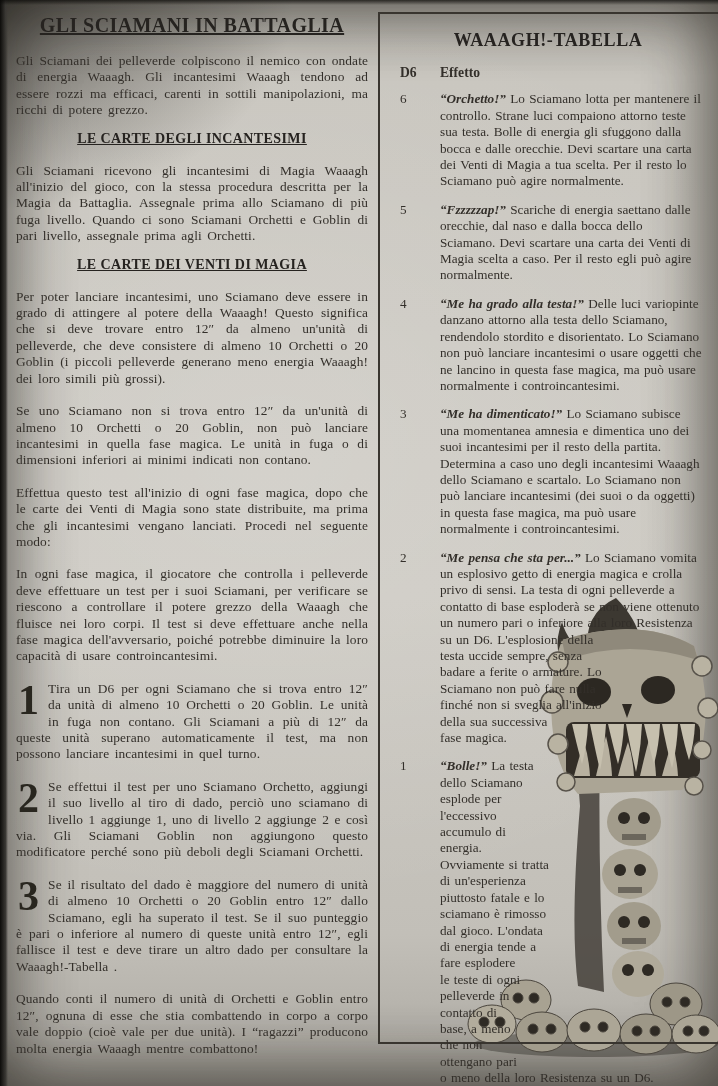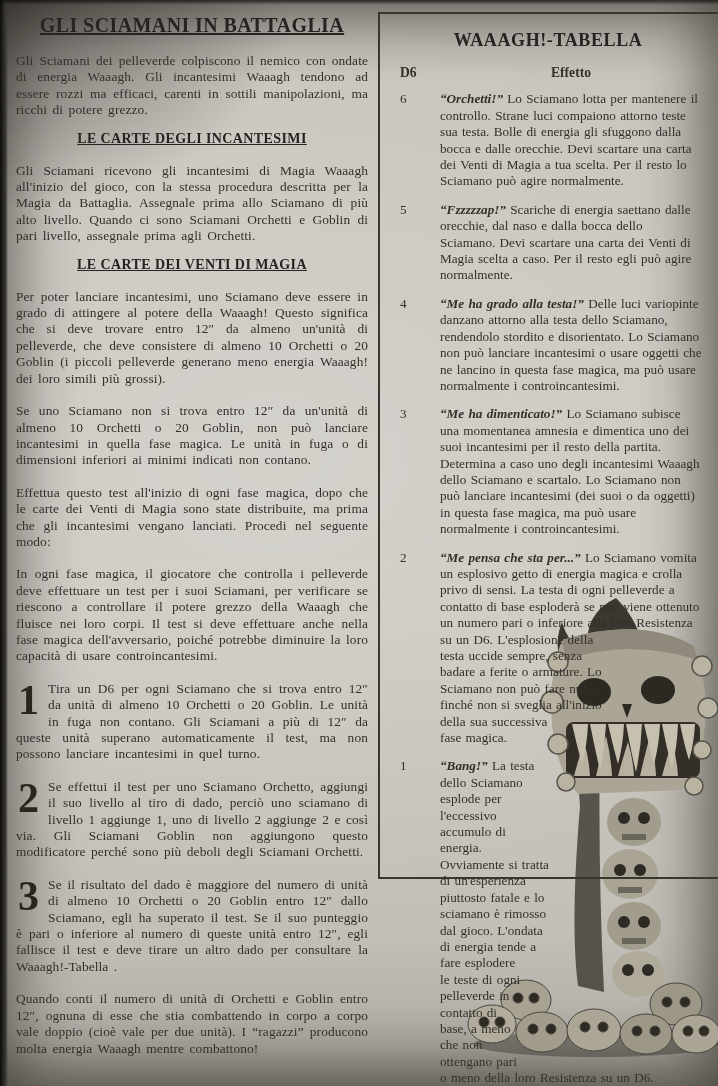--- a/index.html
+++ b/index.html
@@ -35,51 +35,51 @@
     word-spacing:2px;letter-spacing:.1px;
   }
   .step{margin:2px 0 9px;}
   .step .num{
     float:left;font-size:42px;line-height:32px;font-weight:bold;
     padding:3px 9px 0 2px;color:#29261f;
   }
 
   
   .tablebox{
-    position:absolute;left:378px;top:12px;width:340px;height:867px;
+    position:absolute;left:378px;top:12px;width:340px;height:1032px;
     border:2px solid #39352f;border-right:none;box-sizing:border-box;
     padding:8px 16px 8px 14px;display:flow-root;z-index:2;
   }
   .tb-title{text-align:center;font-weight:bold;font-size:18px;letter-spacing:.6px;
     color:#262320;margin:8px 0 14px;}
   .trow{position:relative;padding-left:46px;margin:0 0 12px;
     font-size:13.2px;line-height:16.4px;word-spacing:1px;}
   .trow .roll{position:absolute;left:6px;top:0;}
-  .tb-head{font-weight:bold;margin-bottom:10px;font-size:13.6px;text-align:center;}
+  .tb-head{font-weight:bold;margin-bottom:10px;font-size:13.6px;}
   .quote{font-style:italic;font-weight:bold;}
   .spacer{float:right;clear:right;}
   #sp1{width:92px;height:96px;}
   #sp2{width:152px;height:240px;}
   #sp3{width:178px;height:92px;}
 
   .totem{position:absolute;right:0;top:596px;width:252px;height:462px;z-index:1;}
 </style>
 </head>
 <body>
 
 <div class="page">
   <div class="spine"></div>
   <div class="topedge"></div>
 
   <div class="leftcol">
     <h1>GLI SCIAMANI IN BATTAGLIA</h1>
     <p>Gli Sciamani dei pelleverde colpiscono il nemico con ondate di energia Waaagh. Gli incantesimi Waaagh tendono ad essere rozzi ma efficaci, carenti in sottili manipolazioni, ma ricchi di potere grezzo.</p>
 
     <h2>LE CARTE DEGLI INCANTESIMI</h2>
-    <p>Gli Sciamani ricevono gli incantesimi di Magia Waaagh all'inizio del gioco, con la stessa procedura descritta per la Magia da Battaglia. Assegnale prima allo Sciamano di più alto livello. Quando ci sono Sciamani Orchetti e Goblin di pari livello, assegnale prima agli Orchetti.</p>
+    <p>Gli Sciamani ricevono gli incantesimi di Magia Waaagh all'inizio del gioco, con la stessa procedura descritta per la Magia da Battaglia. Assegnale prima allo Sciamano di più fuga livello. Quando ci sono Sciamani Orchetti e Goblin di pari livello, assegnale prima agli Orchetti.</p>
 
     <h2>LE CARTE DEI VENTI DI MAGIA</h2>
 
     <p>Per poter lanciare incantesimi, uno Sciamano deve essere in grado di attingere al potere della Waaagh! Questo significa che si deve trovare entro 12″ da almeno un'unità di pelleverde, che deve consistere di almeno 10 Orchetti o 20 Goblin (i piccoli pelleverde generano meno energia Waaagh! dei loro simili più grossi).</p>
     <p>Se uno Sciamano non si trova entro 12″ da un'unità di almeno 10 Orchetti o 20 Goblin, non può lanciare incantesimi in quella fase magica. Le unità in fuga o di dimensioni inferiori ai minimi indicati non contano.</p>
 
     <p>Effettua questo test all'inizio di ogni fase magica, dopo che le carte dei Venti di Magia sono state distribuite, ma prima che gli incantesimi vengano lanciati. Procedi nel seguente modo:</p>
     <p>In ogni fase magica, il giocatore che controlla i pelleverde deve effettuare un test per i suoi Sciamani, per verificare se riescono a controllare il potere grezzo della Waaagh che fluisce nei loro corpi. Il test si deve effettuare anche nella fase magica dell'avversario, poiché potrebbe diminuire la loro capacità di usare controincantesimi.</p>
 
     <p class="step">
@@ -101,21 +101,21 @@
   <div class="tablebox">
     <div class="tb-title">WAAAGH!-TABELLA</div>
 
     <div class="trow tb-head">
       <span class="roll">D6</span>
       <span>Effetto</span>
     </div>
 
     <div class="trow">
       <span class="roll">6</span>
-      <span class="quote">“Orchetti!”</span>
+      <span class="quote">“Orchetto!”</span>
       <span>Lo Sciamano lotta per mantenere il controllo. Strane luci compaiono attorno teste sua testa. Bolle di energia gli sfuggono dalla bocca e dalle orecchie. Devi scartare una carta dei Venti di Magia a tua scelta. Per il resto lo Sciamano può agire normalmente.</span>
     </div>
 
     <div class="trow">
       <span class="roll">5</span>
       <span class="quote">“Fzzzzzap!”</span>
       <span>Scariche di energia saettano dalle orecchie, dal naso e dalla bocca dello Sciamano. Devi scartare una carta dei Venti di Magia scelta a caso. Per il resto egli può agire normalmente.</span>
     </div>
 
     <div class="trow">
@@ -133,21 +133,21 @@
     <div class="trow">
       <span class="roll">2</span>
       <span class="quote">“Me pensa che sta per...”</span>
       <span>Lo Sciamano vomita un esplosivo getto di energia magica e crolla privo di sensi. La testa di ogni pelleverde a contatto di base esploderà se non viene ottenuto un numero pari o inferiore alla loro Resistenza su un D6. L'esplosione della</span>
       <span class="spacer" id="sp1"></span><span class="spacer" id="sp2"></span><span class="spacer" id="sp3"></span>
       <span>testa uccide sempre, senza badare a ferite o armature. Lo Sciamano non può fare nulla finché non si sveglia all'inizio della sua successiva fase magica.</span>
     </div>
 
     <div class="trow">
       <span class="roll">1</span>
-      <span class="quote">“Bang!”</span>
+      <span class="quote">“Bolle!”</span>
       <span>La testa dello Sciamano esplode per l'eccessivo accumulo di energia. Ovviamente si tratta di un'esperienza piuttosto fatale e lo sciamano è rimosso dal gioco. L'ondata di energia tende a fare esplodere le teste di ogni pelleverde in contatto di base, a meno che non ottengano pari o meno della loro Resistenza su un D6.</span>
     </div>
   </div>
 
   <svg class="totem" viewBox="0 0 252 462" aria-hidden="true">
 
     <path d="M150 2 q-34 16 -28 56 q-20 -10 -26 -32 q-12 30 8 54 l64 10 q22 -48 -18 -88 z" fill="#3c3831"></path>
     <path d="M120 60 q-14 60 -6 150 q-10 120 -2 180 l26 6 q-8 -160 -2 -336 z" fill="#44403a" opacity="0.85"></path>
 
     <path d="M96 44 q78 -24 132 6 q16 42 10 88 q-4 40 -22 56 l-104 4 q-22 -24 -26 -70 q-4 -50 10 -84 z" fill="#aba595"></path>

